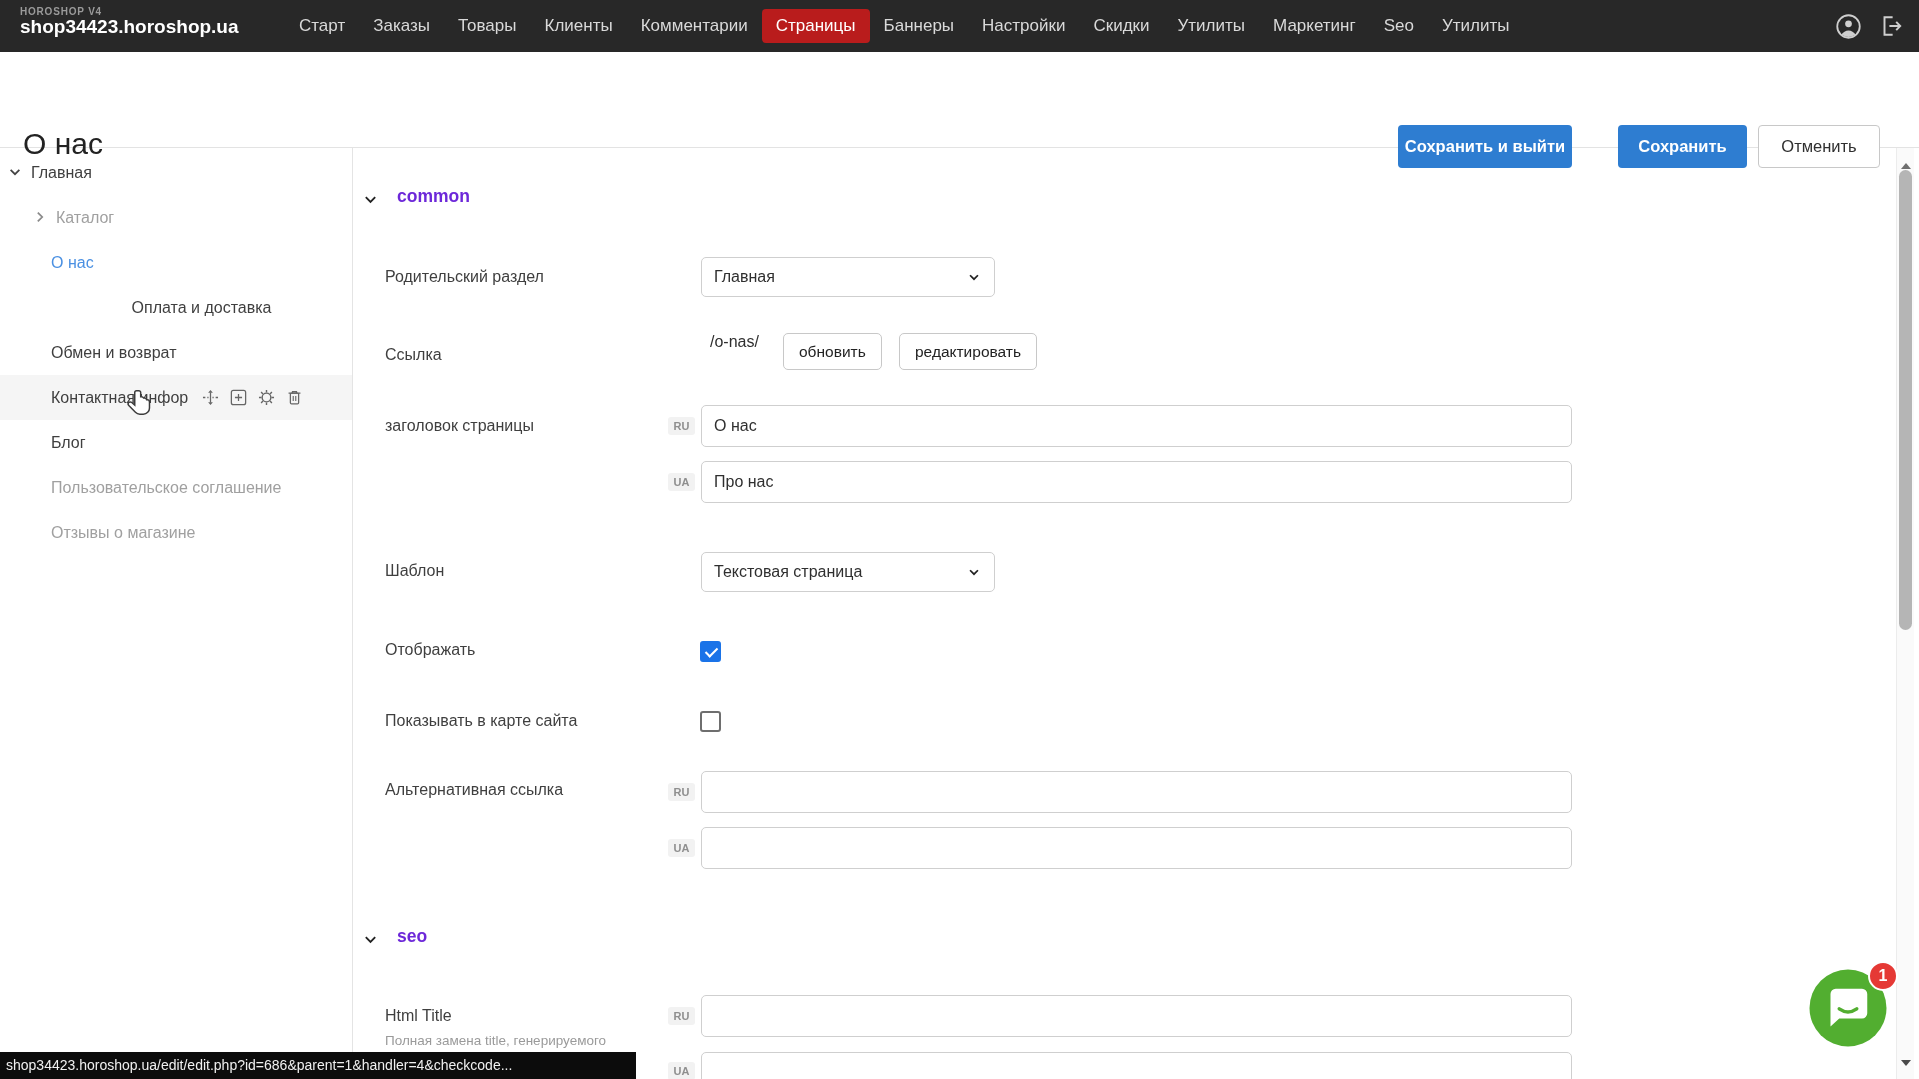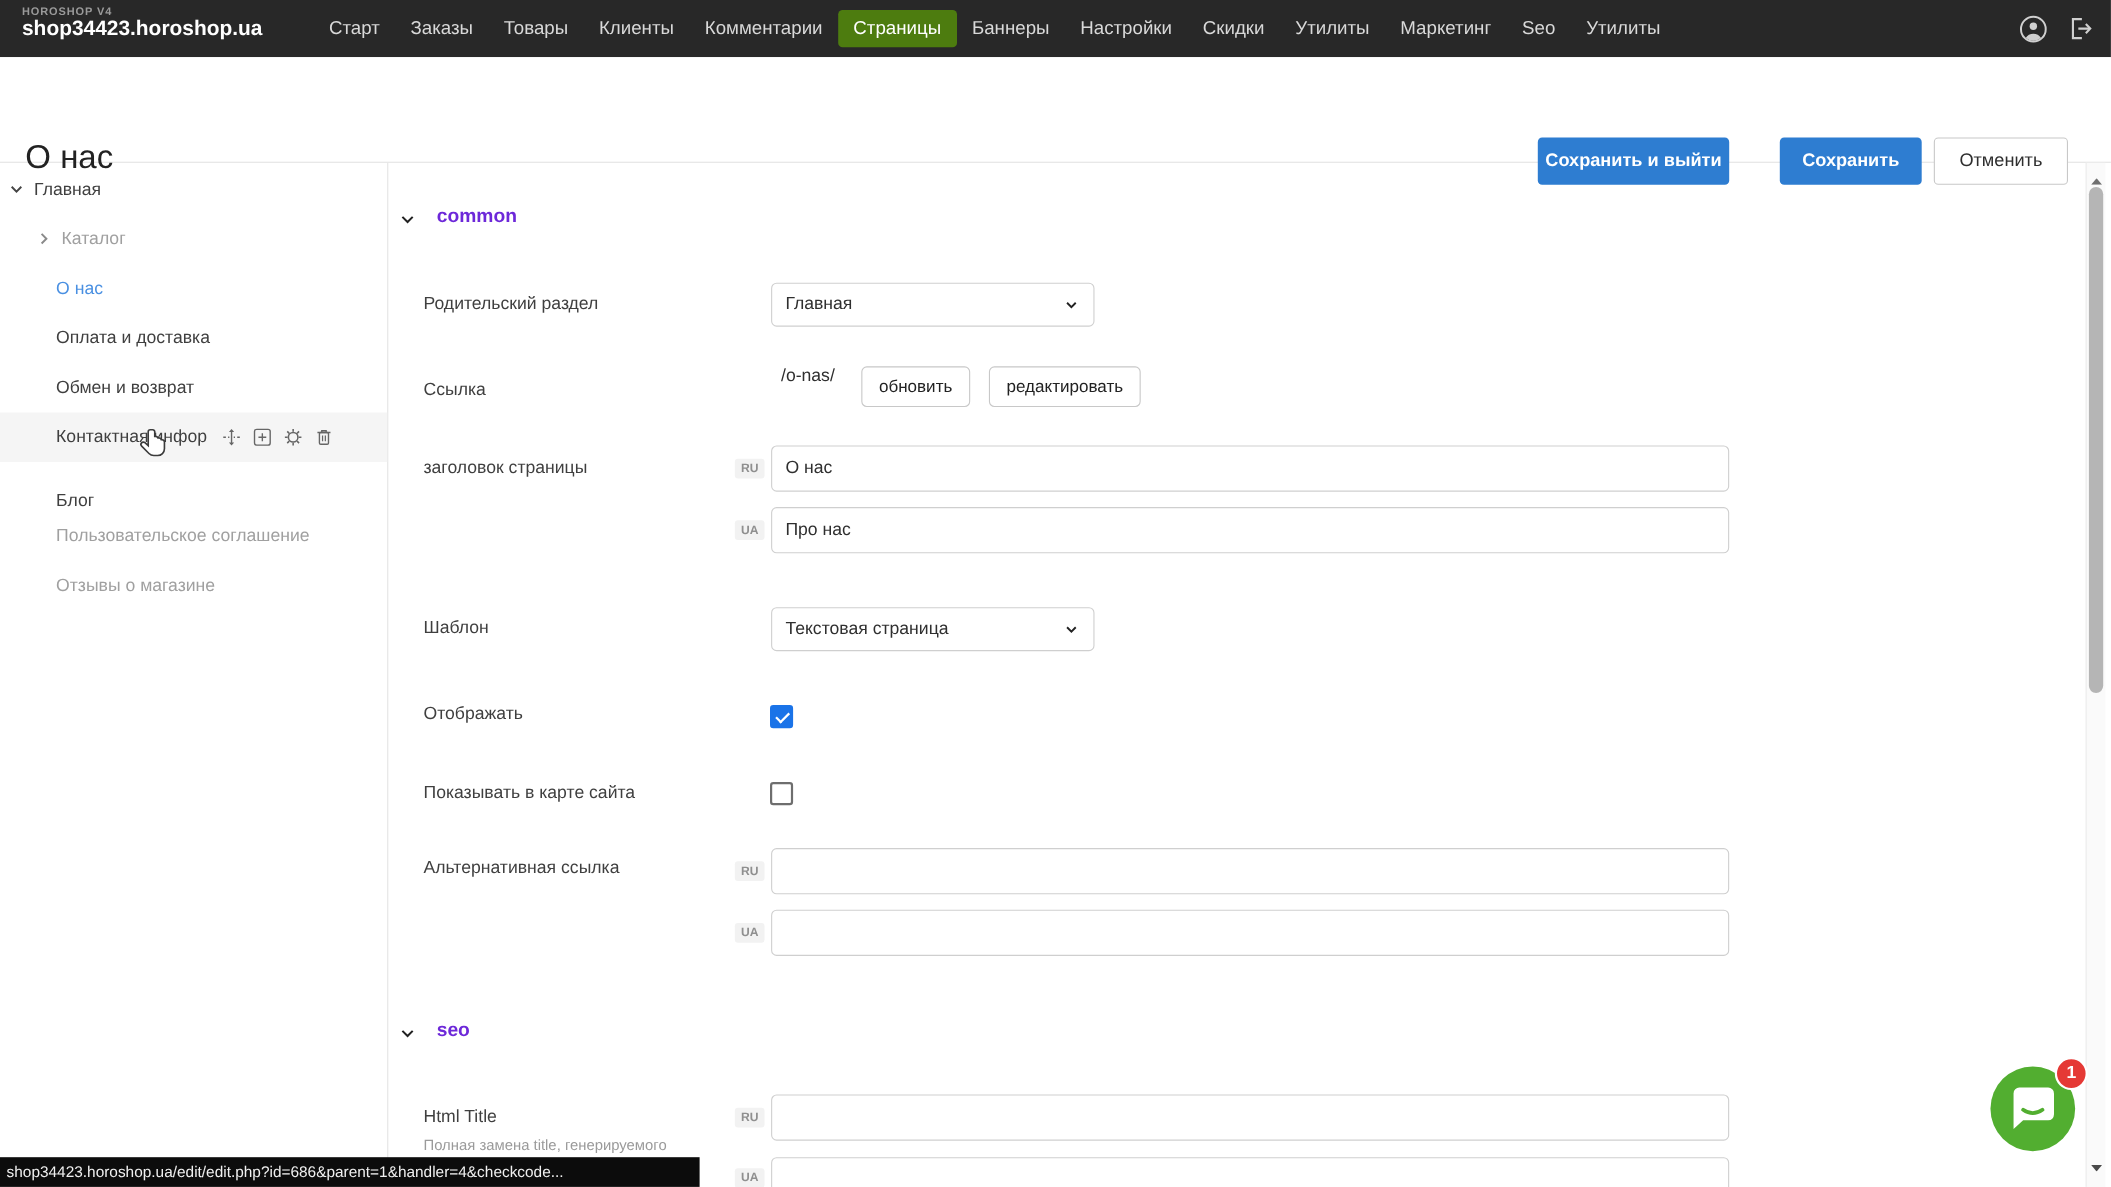--- a/index.html
+++ b/index.html
@@ -11,21 +11,21 @@
   body{font-family:"Liberation Sans",sans-serif;background:#fff}
   .stage{position:relative;width:1919px;height:1079px;overflow:hidden;background:#fff}
 
   
   .topbar{position:absolute;left:0;top:0;width:100%;height:52px;background:var(--topbar)}
   .brand{position:absolute;left:20px;top:6px;line-height:1.1;cursor:pointer}
   .brand-small{font-size:10px;font-weight:700;letter-spacing:.8px;color:#9a9a9a}
   .brand-name{font-size:19px;font-weight:700;color:#fff}
   .nav{position:absolute;left:285px;top:0;height:52px;display:flex;align-items:center}
   .nav-item{padding:7px 14px;font-size:17px;color:#d9d9d9;border-radius:4px;cursor:pointer;white-space:nowrap}
-  .nav-item.active{background:#4d7c0f;color:#fff}
+  .nav-item.active{background:#b91c1c;color:#fff}
   .topbar-icons{position:absolute;right:14px;top:0;height:52px;display:flex;align-items:center;gap:16px}
   .tico{width:27px;height:27px;display:inline-flex;cursor:pointer}
 
   
   .pagehead{position:absolute;left:0;top:52px;width:100%;height:96px;background:#fff;border-bottom:1px solid #e3e3e3}
   .page-title{position:absolute;left:23px;top:75px;margin:0;font-size:30px;font-weight:400;color:#222}
   .btn{position:absolute;top:73px;height:43px;border-radius:4px;font-size:16.5px;font-family:inherit;display:flex;align-items:center;justify-content:center;cursor:pointer;border:none}
   .btn.blue{background:var(--accent);color:#fff;font-weight:600}
   .btn.white{background:#fff;border:1px solid #c8c8c8;color:#2f2f2f}
   .b-save-exit{left:1398px;width:174px}
@@ -131,21 +131,21 @@
         <span class="chev">
           <svg viewBox="0 0 16 16" width="14" height="14">
             <path d="M5.5 3l5 5-5 5" fill="none" stroke="#8a8a8a" stroke-width="2"></path>
           </svg>
         </span>
         <span class="tlabel">Каталог</span>
       </div>
       <div class="trow selected" style="padding-left: 51px;">
         <span class="tlabel">О нас</span>
       </div>
-      <div class="trow" style="padding-left: 51px;">
+      <div class="trow" style="padding-left: 51px; justify-content: center;">
         <span class="tlabel">Оплата и доставка</span>
       </div>
       <div class="trow" style="padding-left: 51px;">
         <span class="tlabel">Обмен и возврат</span>
       </div>
       <div class="trow hovered" style="padding-left: 51px;">
         <span class="tlabel">Контактная инфор</span>
         <span class="acts">
           <span class="act">
             <svg viewBox="0 0 24 24" width="19" height="19">
@@ -172,21 +172,21 @@
               <path d="M9.5 6.5V4.5h5v2" fill="none" stroke="#666" stroke-width="1.6"></path>
               <rect x="6.8" y="6.5" width="10.4" height="13.5" rx="1.5" fill="none" stroke="#666" stroke-width="1.6"></rect>
               <path d="M10.4 10v6.5M13.6 10v6.5" stroke="#666" stroke-width="1.4"></path>
             </svg>
           </span>
         </span>
         <span class="cursor"><svg viewBox="0 0 24 28" width="28" height="32">
             <path d="M9 1.5c-.9 0-1.6.7-1.6 1.6v11l-2.6-2.3c-.8-.7-2-.7-2.7.1-.7.8-.6 1.9.1 2.6l5.8 5.9c1 1 2.4 1.6 3.8 1.6h3.1c3 0 5.4-2.4 5.4-5.4v-5.3c0-1-.8-1.9-1.9-1.9h-.6c-.2-.9-1-1.5-1.9-1.5h-.8c-.3-.7-1-1.2-1.8-1.2h-.7V3.1c0-.9-.7-1.6-1.6-1.6z" fill="#fff" stroke="#3c3c3c" stroke-width="1.3"></path>
           </svg></span>
       </div>
-      <div class="trow" style="padding-left: 51px; align-items: flex-end;">
+      <div class="trow" style="padding-left: 51px;">
         <span class="tlabel">Блог</span>
       </div>
       <div class="trow muted" style="padding-left: 51px;">
         <span class="tlabel">Пользовательское соглашение</span>
       </div>
       <div class="trow muted" style="padding-left: 51px;">
         <span class="tlabel">Отзывы о магазине</span>
       </div>
     </aside>
 

